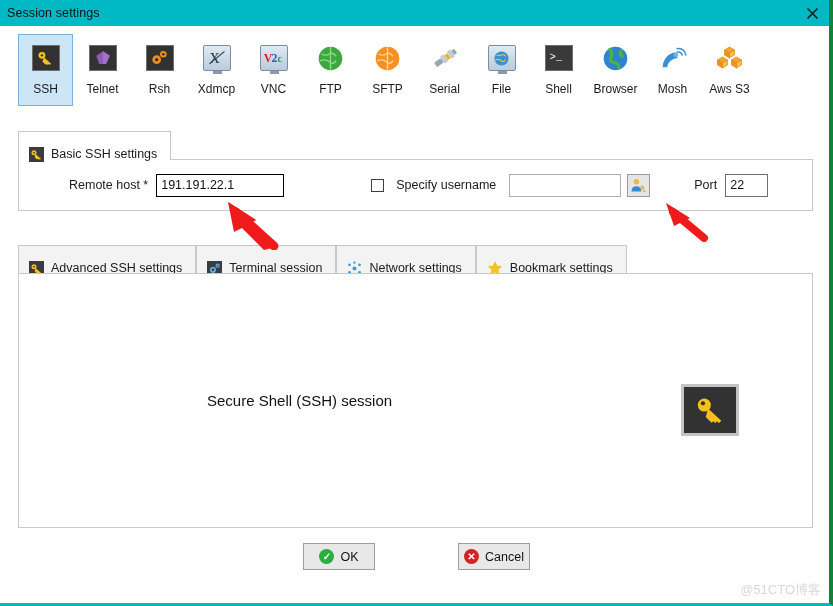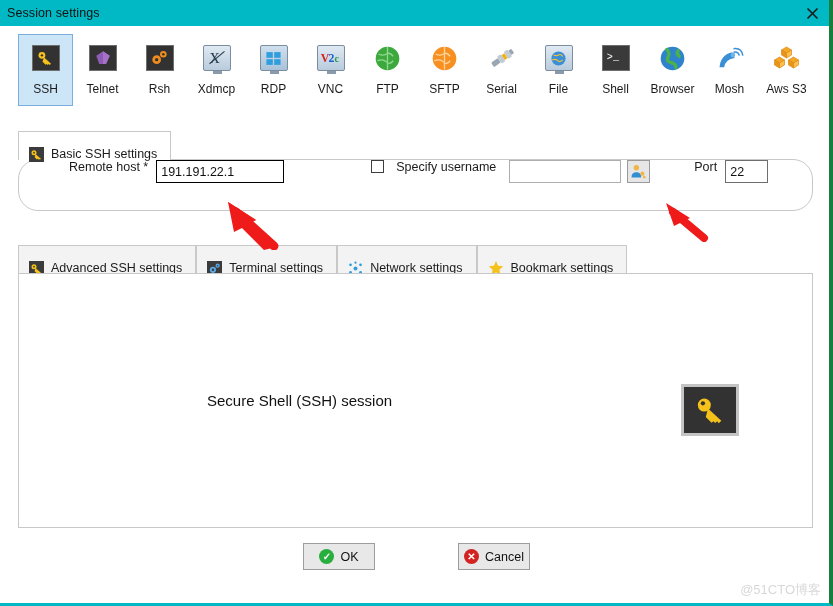--- a/index.html
+++ b/index.html
@@ -110,21 +110,21 @@
     position: relative;
   }
   .tab.active { background: #ffffff; z-index: 3; }
   .tab .tico { margin-right: 7px; display: flex; align-items: center; }
 
   .tabbody {
     border: 1px solid #c8c8c8;
     background: #ffffff;
     position: relative; top: -1px;
   }
-  .basic-body { height: 52px; display: flex; align-items: flex-start; border-radius: 20px; }
+  .basic-body { height: 52px; display: flex; align-items: center; }
 
   .field-label { font-size: 12.5px; color: #1b1b1b; }
 
   .text-input {
     height: 23px;
     border: 1px solid #000;
     background: #fff;
     font-family: "Liberation Sans", sans-serif;
     font-size: 12.5px;
     color: #111;
@@ -281,35 +281,20 @@
         <span class="monitor">
           <svg width="22" height="20" viewBox="0 0 24 24">
             <text x="3" y="18" font-family="Liberation Serif, serif" font-size="17" fill="#20364a">X</text>
             <path d="M3 19 L21 4" stroke="#2b3c4d" stroke-width="1.4"></path>
           </svg>
         </span>
       </span>
       <span class="plabel">Xdmcp</span>
     </div>
 
-    <div class="proto">
-      <span class="ico">
-        <span class="monitor" style="background:linear-gradient(#cfe0ee,#a9c2d8)">
-          <svg width="17" height="17" viewBox="0 0 24 24">
-              <g fill="#2f9ede">
-                <rect x="2" y="3" width="9" height="8"></rect>
-                <rect x="13" y="3" width="9" height="8"></rect>
-                <rect x="2" y="13" width="9" height="8"></rect>
-                <rect x="13" y="13" width="9" height="8"></rect>
-              </g>
-            </svg>
-        </span>
-      </span>
-      <span class="plabel">RDP</span>
-    </div>
 
     <div class="proto">
       <span class="ico">
         <span class="monitor">
           <svg width="22" height="18" viewBox="0 0 26 18">
             <text x="1" y="14" font-family="Liberation Serif, serif" font-size="14" font-weight="bold" fill="#d61f1f">V</text>
             <text x="10" y="14" font-family="Liberation Serif, serif" font-size="14" font-weight="bold" fill="#1f5fd6">2</text>
             <text x="17" y="14" font-family="Liberation Serif, serif" font-size="12" font-weight="bold" fill="#1f9e4a">c</text>
           </svg>
         </span>
@@ -484,21 +469,21 @@
           <svg width="15" height="15" viewBox="0 0 24 24">
               <rect width="24" height="24" fill="#3b3b3b"></rect>
               <g fill="#5aa9e6">
                 <circle cx="9.5" cy="14" r="5"></circle>
                 <circle cx="9.5" cy="14" r="2" fill="#3b3b3b"></circle>
                 <circle cx="17" cy="7.5" r="3.4"></circle>
                 <circle cx="17" cy="7.5" r="1.3" fill="#3b3b3b"></circle>
               </g>
             </svg>
         </span>
-        <span>Terminal settings</span>
+        <span>Terminal session</span>
       </div>
 
       <div class="tab">
         <span class="tico">
           <svg width="15" height="15" viewBox="0 0 24 24">
               <g fill="#2f9ede">
                 <circle cx="12" cy="12" r="3.2"></circle>
                 <circle cx="4" cy="6" r="2.2"></circle>
                 <circle cx="20" cy="6" r="2.2"></circle>
                 <circle cx="4" cy="18" r="2.2"></circle>

